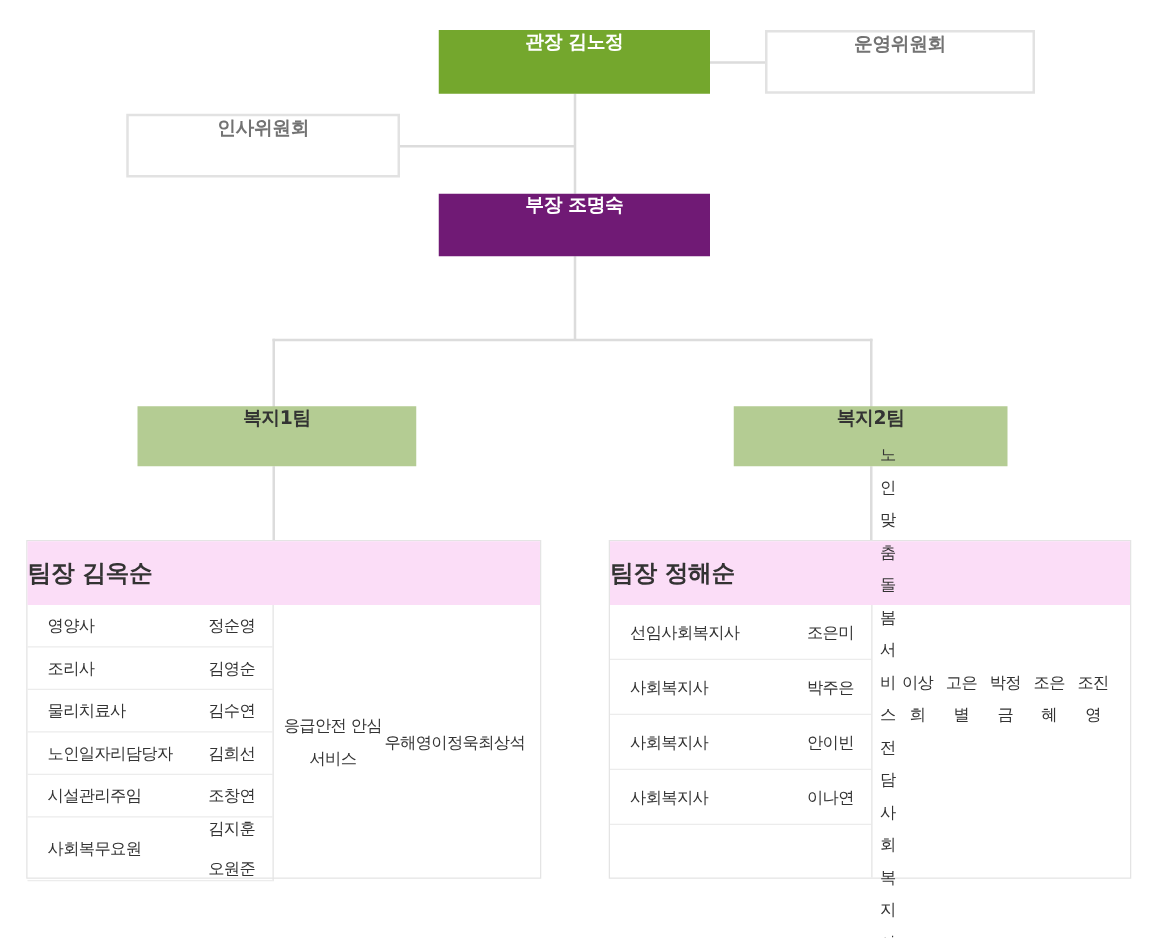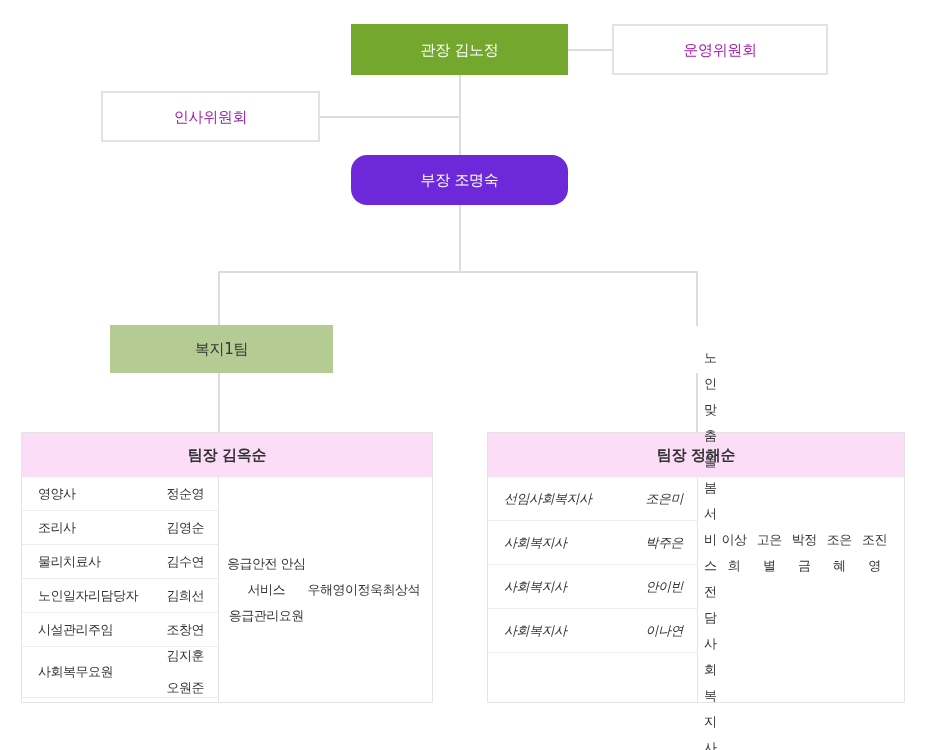--- a/index.html
+++ b/index.html
@@ -28,60 +28,57 @@
     background: #dcdcdc;
   }
   .line.v { width: 2px; }
   .line.h { height: 2px; }
 
   
   .node {
     position: absolute;
     box-sizing: border-box;
     display: flex;
-    align-items: center;
     justify-content: center;
     text-align: center;
     font-size: 15px;
-    font-weight: normal;
+    font-weight: bold;
     letter-spacing: -0.3px;
     line-height: 1.2;
   }
   .node.green-dark {
     background: #74a72d;
     color: #ffffff;
   }
   .node.green-mid {
-    background: #6d28d9;
+    background: #701a75;
     color: #ffffff;
-    border-radius: 16px;
   }
   .node.green-light {
     background: #b4cc93;
     color: #333333;
   }
   .node.outline {
     background: #ffffff;
     border: 2px solid #e2e2e2;
-    color: #a21caf;
+    color: #737373;
   }
 
   
   .team-panel {
     position: absolute;
     box-sizing: border-box;
     border: 1px solid #e4e4e4;
     background: #ffffff;
     display: flex;
     flex-direction: column;
   }
   .team-head {
     background: #fbddf7;
-    text-align: center;
-    font-size: 15px;
+    font-size: 19px;
     font-weight: bold;
     letter-spacing: -0.3px;
     color: #333333;
     padding: 13px 0 12px 0;
     box-sizing: border-box;
   }
   .team-body {
     flex: 1;
     display: flex;
     align-items: stretch;
@@ -189,20 +186,23 @@
   </div>
 
   <div class="node green-mid" style="left:351px; top:155px; width:217px; height:50px;">
     <span>부장 조명숙</span>
   </div>
 
   <div class="node green-light" style="left:110px; top:325px; width:223px; height:48px;">
     <span>복지1팀</span>
   </div>
 
+  <div class="node green-light" style="left:587px; top:325px; width:219px; height:48px;">
+    <span>복지2팀</span>
+  </div>
 
   <div class="team-panel" style="left:21px; top:432px; width:412px; height:271px;">
     <div class="team-head">팀장 김옥순</div>
     <div class="team-body">
       <div class="team-col-left" style="width:196px;">
           <div class="staff-row" style="height: 34px;">
             <div class="staff-role">영양사</div>
             <div class="staff-names">
               <div>정순영</div>
             </div>
@@ -237,36 +237,35 @@
               <div>김지훈</div>
               <div>오원준</div>
             </div>
           </div>
           <div class="col-spacer"></div>
         </div>
       <div class="team-col-right">
           <div class="group-block" style="flex: 1 1 0%;">
             <div class="group-role">
               <div>응급안전 안심서비스</div>
-              <div>응급관리요원</div>
             </div>
             <div class="group-names">
               <div>우해영</div>
               <div>이정욱</div>
               <div>최상석</div>
             </div>
           </div>
         </div>
     </div>
   </div>
 
   <div class="team-panel" style="left:487px; top:432px; width:418px; height:271px;">
     <div class="team-head">팀장 정해순</div>
     <div class="team-body">
-      <div class="team-col-left" style="width:209px;font-style:italic;">
+      <div class="team-col-left" style="width:209px;">
           <div class="staff-row" style="height: 44px;">
             <div class="staff-role">선임사회복지사</div>
             <div class="staff-names">
               <div>조은미</div>
             </div>
           </div>
           <div class="staff-row" style="height: 44px;">
             <div class="staff-role">사회복지사</div>
             <div class="staff-names">
               <div>박주은</div>

